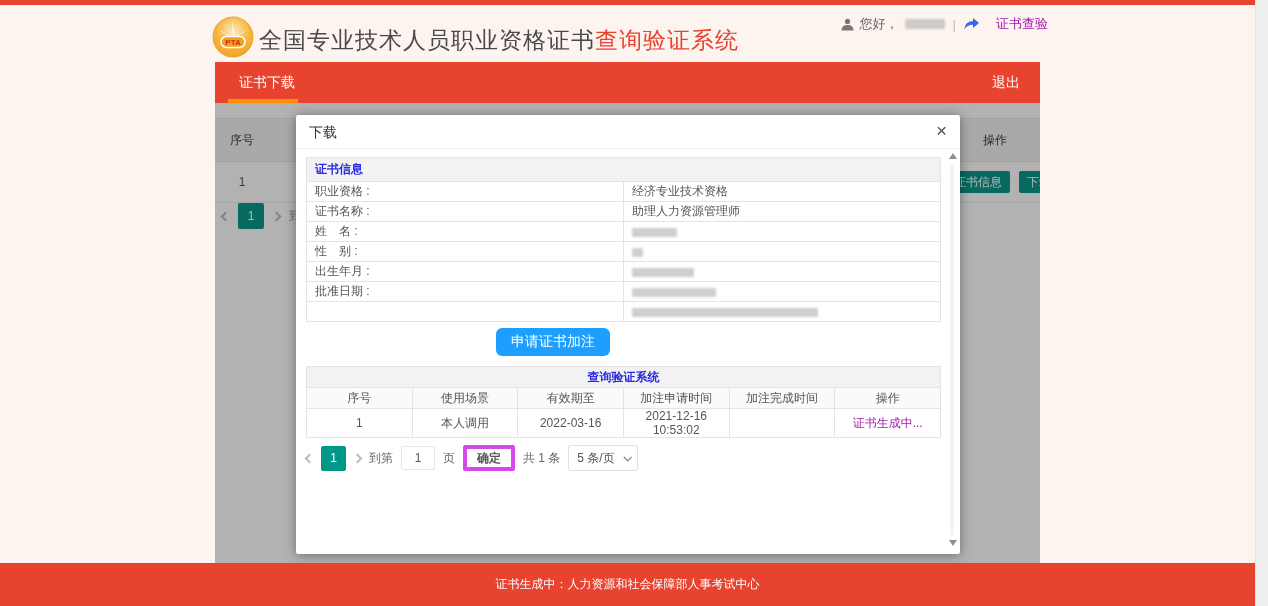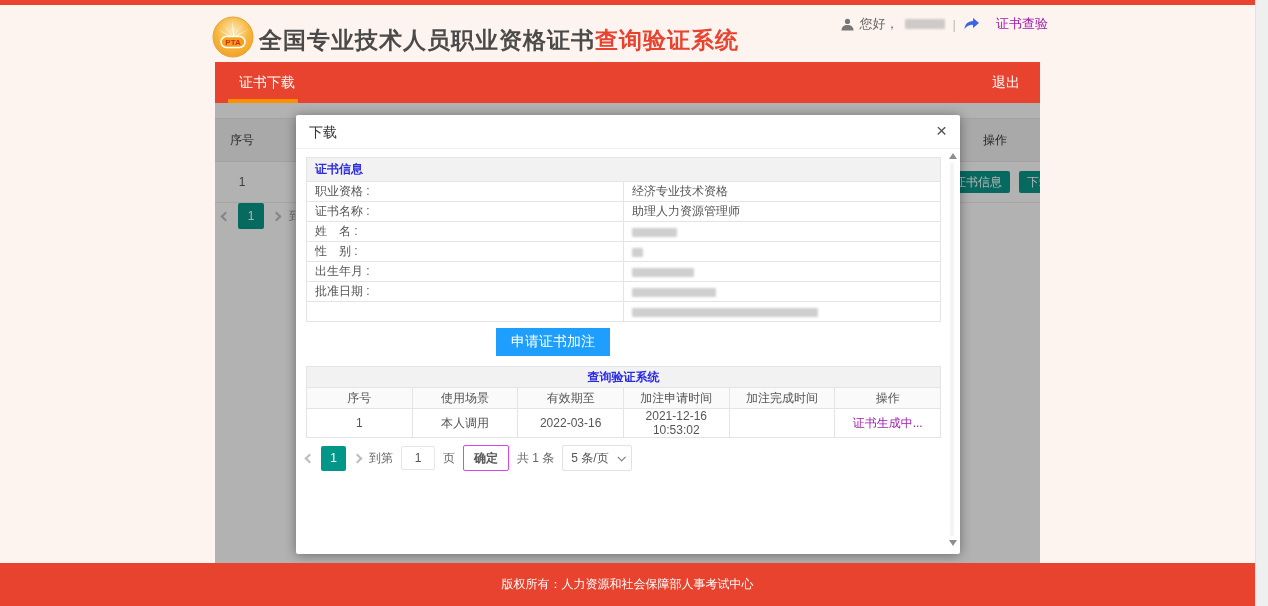--- a/index.html
+++ b/index.html
@@ -9,21 +9,21 @@
     background:#fdf3ef;
     font-family:"Liberation Sans","DejaVu Sans",sans-serif;
     color:#555;
   }
   
   .top-strip { position:absolute; left:0; top:0; width:1255px; height:5px; background:#e8432f; }
   .vscroll { position:absolute; right:0; top:0; width:13px; height:606px; background:#eef0ef; border-left:1px solid #e2e4e3; }
 
   
   .logo { position:absolute; left:212px; top:16px; width:42px; height:42px; }
-  .site-title { position:absolute; left:259px; top:25px; font-size:23px; font-weight:bold; color:#4a4a4a; letter-spacing:1px; white-space:nowrap; }
+  .site-title { position:absolute; left:259px; top:25px; font-size:23px; font-weight:normal; color:#4a4a4a; letter-spacing:1px; white-space:nowrap; }
   .site-title .accent { color:#e8432f; }
   .topbar { position:absolute; top:15px; right:220px; display:flex; align-items:center; gap:6px; font-size:13px; color:#666; }
   .topbar .verify { color:#a21caf; text-decoration:none; cursor:pointer;margin-left:11px; }
   .divider { color:#bbb; margin:0 2px; }
   .redact { display:inline-block; height:9px; background:#a9a9a9; opacity:.55; border-radius:1px; filter:blur(1.2px); vertical-align:middle; }
 
   
   .navbar { position:absolute; left:215px; top:62px; width:825px; height:41px; background:#e8432f; }
   .nav-tab { position:absolute; left:24px; top:0; height:41px; line-height:41px; color:#fff; font-size:14px; cursor:pointer; }
   .nav-underline { position:absolute; left:13px; bottom:0; width:70px; height:4px; background:#ff9000; }
@@ -53,30 +53,30 @@
   .modal-body { position:absolute; left:10px; top:42px; width:635px; }
 
   table.grid { width:635px; border-collapse:collapse; font-size:12px; color:#555; table-layout:fixed; }
   table.grid td, table.grid th { border:1px solid #e4e4e4; padding:0 8px; height:20px; font-weight:normal; }
   tr.section-row td { background:#f2f2f2; color:#2b2be2; font-weight:bold; height:24px; }
   .cert-label { width:185px; }
   .photo-cell { height:56px !important; }
   .photo-box { display:inline-block; vertical-align:middle; width:46px; height:52px; overflow:hidden; }
 
   .apply-wrap { margin:6px 0 10px 190px; }
-  .btn-blue { background:#1e9fff; color:#fff; border:none; border-radius:0; height:28px; padding:2px 15px; font-size:14px; cursor:pointer; }
+  .btn-blue { background:#1e9fff; color:#fff; border:none; border-radius:6px; height:28px; padding:2px 15px; font-size:14px; cursor:pointer; }
 
   table.annot th { background:#fafafa; color:#555; height:21px; text-align:center; }
   table.annot td { height:21px; text-align:center; }
   .action-link { color:#a21caf; text-decoration:none; cursor:pointer; }
 
   .modal-pager { display:flex; align-items:center; gap:8px; margin-top:7px; font-size:12px; color:#666; }
   .page-box.small { width:25px; height:25px; line-height:25px; }
   .goto-input { width:34px; height:24px; border:1px solid #e6e6e6; text-align:center; font-size:12px; color:#555; border-radius:2px; }
-  .btn-confirm { height:26px; padding:0 10px; background:#fff; border:1px solid #d946ef; border-radius:2px; font-size:12px; font-weight:bold; color:#555; cursor:pointer; }
+  .btn-confirm { height:26px; padding:0 10px; background:#fff; border:4px solid #d946ef; border-radius:2px; font-size:12px; font-weight:bold; color:#555; cursor:pointer; }
   .size-select { position:relative; height:26px; line-height:24px; border:1px solid #e2e2e2; border-radius:2px; padding:0 22px 0 8px; cursor:pointer; color:#555; }
   .caret { position:absolute; right:7px; top:9px; width:6px; height:6px; border-right:1.5px solid #777; border-bottom:1.5px solid #777; transform:rotate(45deg) translateY(-1px); }
 
   .modal-scrollbar { position:absolute; right:3px; top:38px; bottom:8px; width:10px; }
   .sb-arrow { position:absolute; left:2px; width:0; height:0; border-left:4px solid transparent; border-right:4px solid transparent; }
   .sb-up { top:0; border-bottom:6px solid #8f8f8f; }
   .sb-down { bottom:0; border-top:6px solid #8f8f8f; }
   .sb-track { position:absolute; left:3px; top:10px; bottom:10px; width:4px; background:#f4f4f4; border-radius:2px; }
 
   
@@ -244,13 +244,13 @@
     </div>
   </div>
 
   <div class="modal-scrollbar">
     <div class="sb-track"></div>
     <div class="sb-arrow sb-up"></div>
     <div class="sb-arrow sb-down"></div>
   </div>
 </div>
 
-<div class="footer">版权所有：人力资源和社会保障部人事考试中心</div>
+<div class="footer">证书生成中：人力资源和社会保障部人事考试中心</div>
 
 </body></html>

